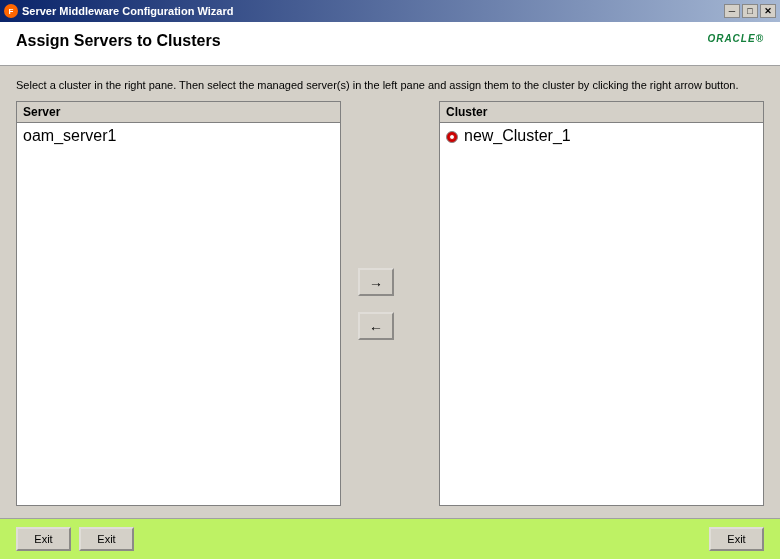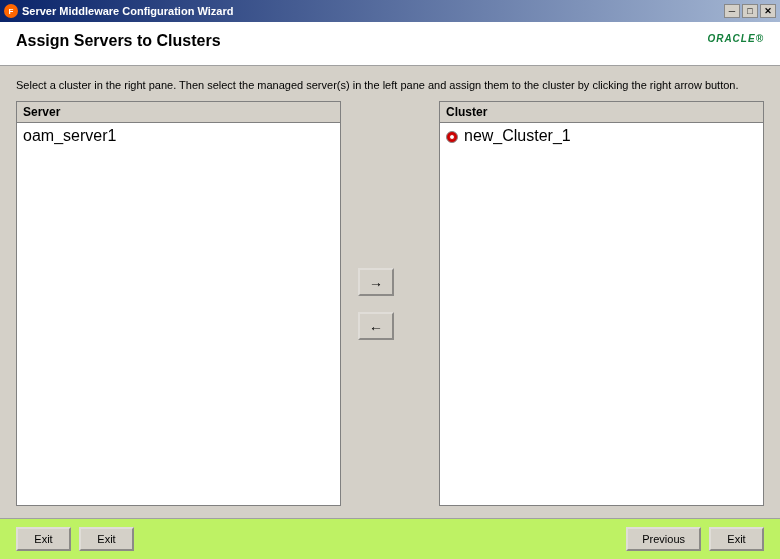--- a/index.html
+++ b/index.html
@@ -293,18 +293,17 @@
 
     </div>
   </div>
 
   <div class="bottom-bar">
     <div class="bottom-bar-left">
       <button class="btn">Exit</button>
       <button class="btn">Exit</button>
     </div>
     <div class="bottom-bar-right">
-      <button class="btn">Previous</button>
       <button class="btn">Exit</button>
     </div>
   </div>
 
 </div>
 
 </body></html>

